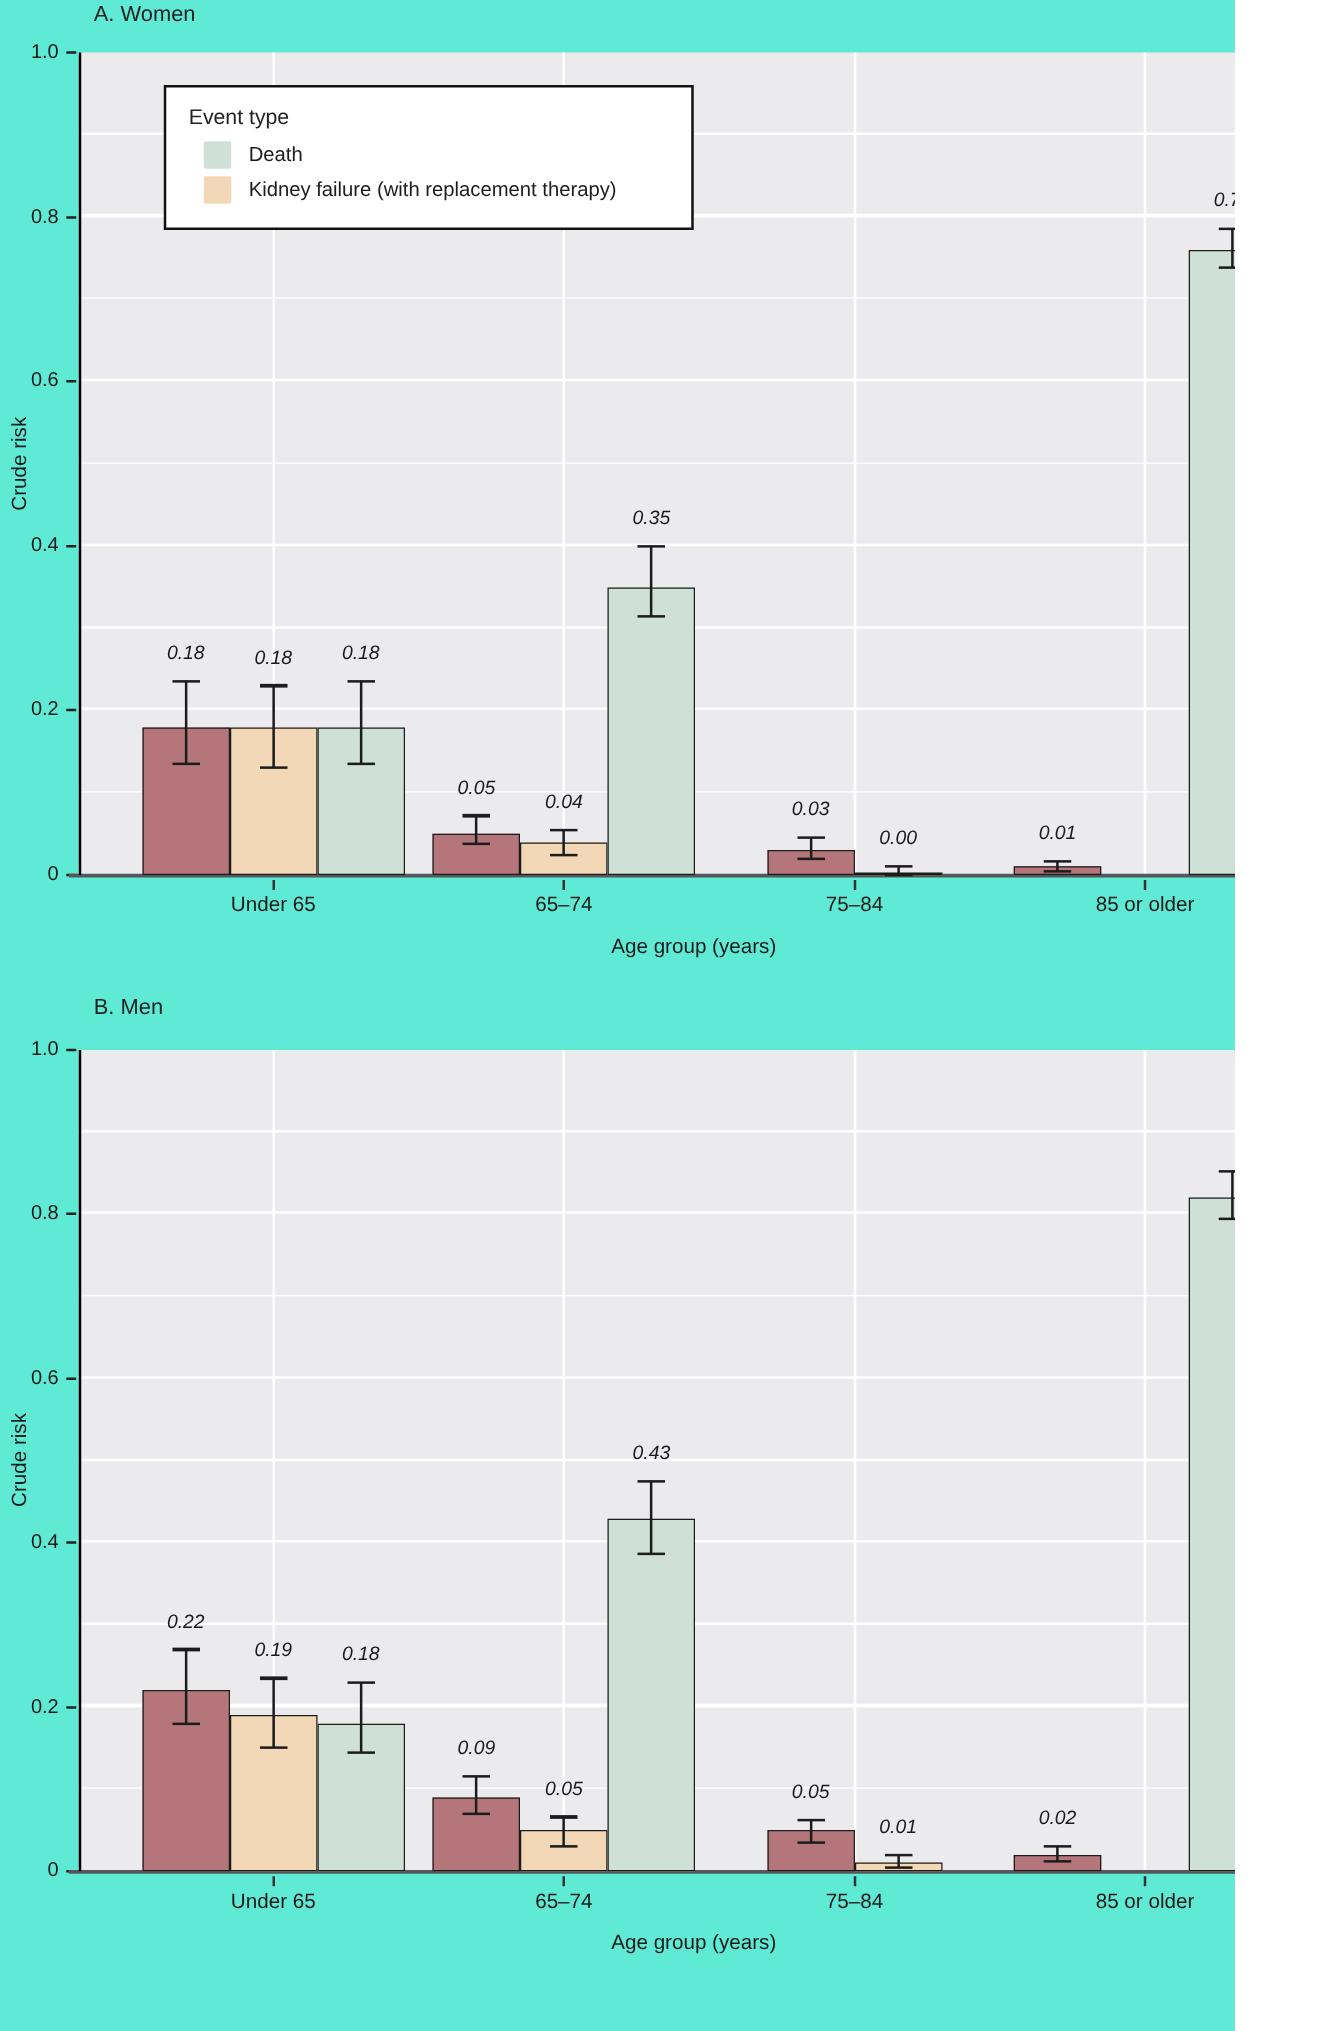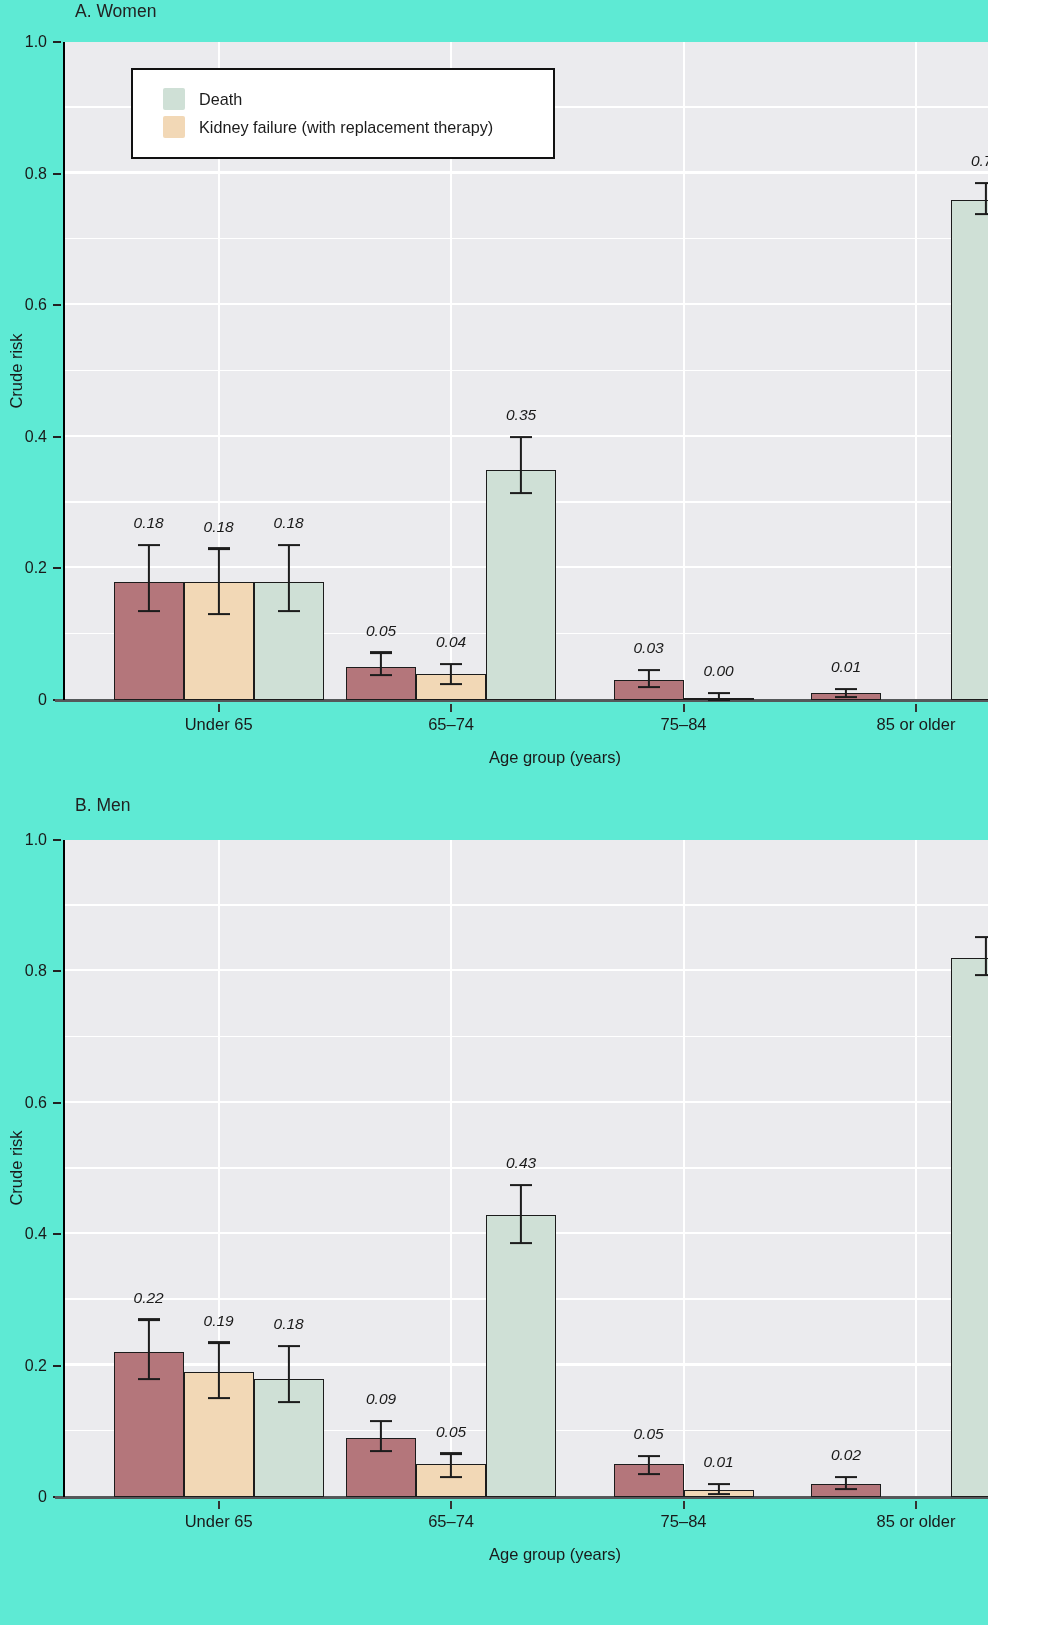--- a/index.html
+++ b/index.html
@@ -60,20 +60,21 @@
         <div class="y-tick-label" style="bottom: 80%;">0.8</div>
         <div class="y-tick-mark" style="bottom: 80%;"></div>
         <div class="y-tick-label" style="bottom: 100%;">1.0</div>
         <div class="y-tick-mark" style="bottom: 100%;"></div>
       </div>
 
     <div class="plot-area" style="top:42px;height:658px;">
       <div class="axis-line-y"></div>
 
       <div class="legend">
+        <div class="legend-title">Event type</div>
         <div class="legend-item">
           <span class="legend-swatch" style="background: rgb(207, 224, 214);"></span>
           <span class="legend-label">Death</span>
         </div>
         <div class="legend-item">
           <span class="legend-swatch" style="background: rgb(242, 216, 182);"></span>
           <span class="legend-label">Kidney failure (with replacement therapy)</span>
         </div>
       </div>
     <div class="grid-h minor" style="bottom: 10%;"></div>

